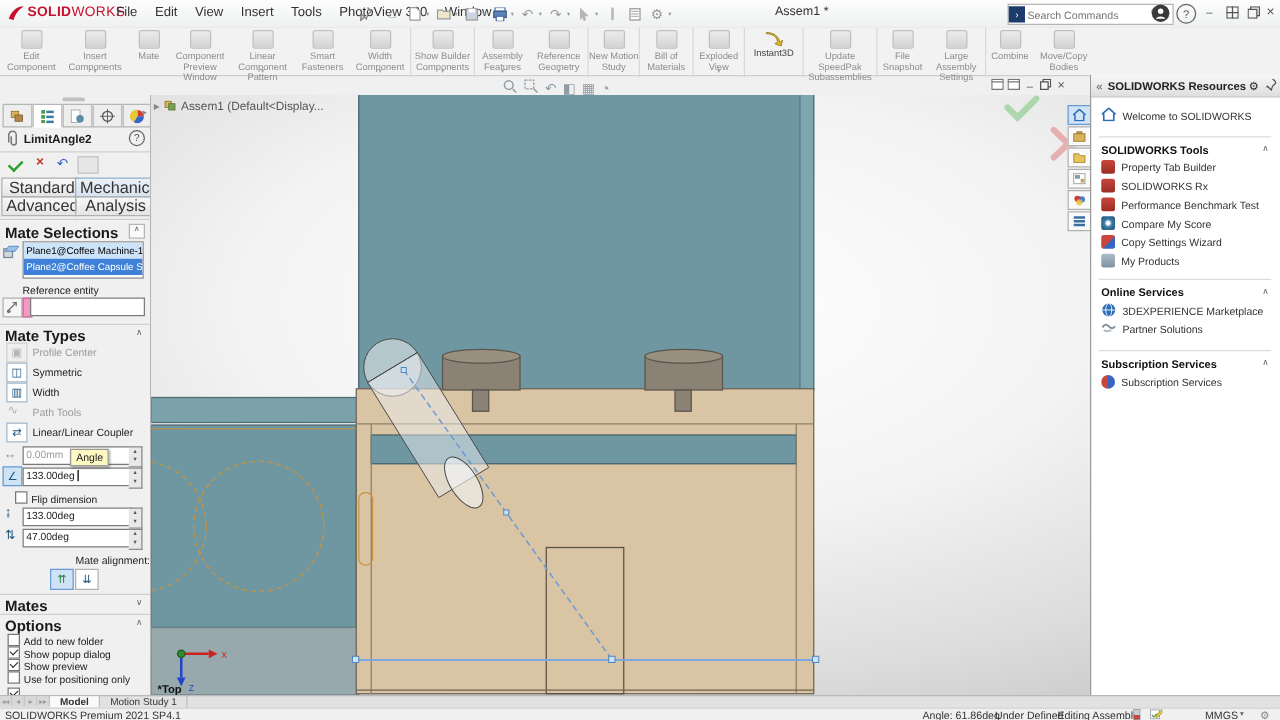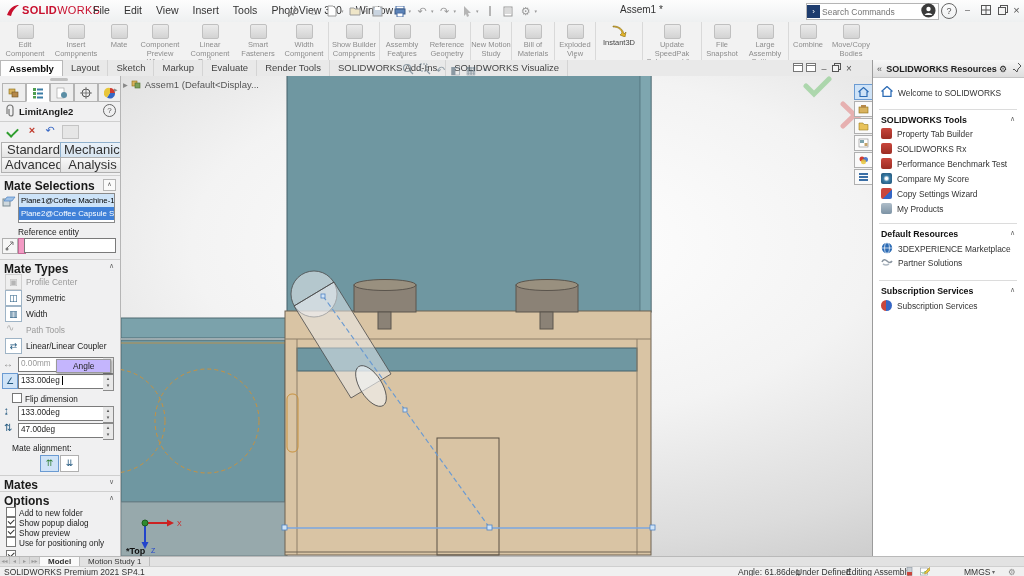--- a/index.html
+++ b/index.html
@@ -40,21 +40,21 @@
   .ptab.active{background:linear-gradient(#eaf1f8,#d6e4f0);border-color:#8fb0cc}
   .lb{position:absolute;background:#fff;border:1px solid #8a8a8a;font-size:7.8px;overflow:hidden;white-space:nowrap}
   .lbr{height:13px;line-height:13px;padding-left:2px}
   .fld{position:absolute;height:13px;border:1px solid #7a7a7a;background:#fff;font-size:8.2px;line-height:12px;padding-left:2px;white-space:nowrap;overflow:hidden}
   .spin{position:absolute;width:10px;height:15px;border:1px solid #8a8a8a;border-left:none;background:#e8e8e8;font-size:5px;line-height:7px;text-align:center;color:#555}
   .mticon{position:absolute;width:15px;height:14px;border:1px solid #9fb4c6;background:#fff;font-size:9px;display:flex;align-items:center;justify-content:center;color:#20567e}
   .mtlbl{position:absolute;font-size:8.4px;color:#222;white-space:nowrap}
   .cb{display:inline-block;width:8px;height:8px;border:1px solid #777;background:#fff;vertical-align:-1px}
   .cb.on::after{content:"";display:block;width:5px;height:2.5px;border-left:1.5px solid #333;border-bottom:1.5px solid #333;transform:rotate(-45deg);margin:1px 0 0 1px}
   .cbl{font-size:8.2px;color:#222;margin-left:3px;white-space:nowrap}
-  .tip{position:absolute;background:#c4b5fd;border:1px solid #9a9a9a;box-shadow:1px 1px 2px rgba(0,0,0,.35);font-size:8.4px;line-height:12px;padding:0 16px;z-index:6}
+  .tip{position:absolute;background:#fef9c3;border:1px solid #9a9a9a;box-shadow:1px 1px 2px rgba(0,0,0,.35);font-size:8.4px;line-height:12px;padding:0 4px;z-index:6}
   
   .gfx{left:121px;top:76px;width:751px;height:480px;
        background:radial-gradient(ellipse 120% 95% at 55% 35%, #ffffff 0%, #f3f3f3 38%, #dcdcdc 66%, #b4b4b4 100%)}
   .crumb{display:flex;align-items:center;gap:3px;font-size:9.5px;color:#555;white-space:nowrap}
   .hud{display:flex;gap:5px;align-items:center;opacity:.55}
   .hud .hic{font-size:11px;color:#40596a}
   
   .tpane{left:872px;top:60px;width:152px;height:496px;background:#fff;border-left:1px solid #9b9b9b}
   .tphead{height:17px;background:linear-gradient(#f7f7f7,#dedede);border-bottom:1px solid #c4c4c4;display:flex;align-items:center;font-size:9px}
   .tpitem{position:absolute;left:8px;display:flex;align-items:center;gap:5px;font-size:8.4px;color:#333;white-space:nowrap}
@@ -200,30 +200,20 @@
     <div class="rbtn sep" style="width:46px;color:#444"><span><svg width="16" height="13" viewBox="0 0 16 13">
             <path d="M2 2 C8 2 12 5 13 10 L15 8 L14 13 L9 11 L11 9 C10 5 7 3 2 3 Z" fill="#e3b327" stroke="#8a6d10" stroke-width="0.6"></path>
           </svg></span><div>Instant3D</div></div>
     <div class="rbtn sep" style="width:58px"><span class="ric"></span><div>Update SpeedPak Subassemblies</div></div>
     <div class="rbtn" style="width:40px"><span class="ric"></span><div>File Snapshot</div></div>
     <div class="rbtn sep" style="width:46px"><span class="ric"></span><div>Large Assembly Settings</div></div>
     <div class="rbtn" style="width:38px"><span class="ric"></span><div>Combine</div></div>
     <div class="rbtn" style="width:48px"><span class="ric"></span><div>Move/Copy Bodies</div></div>
   </div>
 
-  <div class="ab cmdtabs">
-    <div class="ctab active">Assembly</div>
-    <div class="ctab">Layout</div>
-    <div class="ctab">Sketch</div>
-    <div class="ctab">Markup</div>
-    <div class="ctab">Evaluate</div>
-    <div class="ctab">Render Tools</div>
-    <div class="ctab">SOLIDWORKS Add-Ins</div>
-    <div class="ctab">SOLIDWORKS Visualize</div>
-  </div>
 
   <div class="ab" style="left:793px;top:62px;display:flex;gap:3px;align-items:center">
     <span><svg width="10" height="9" viewBox="0 0 10 9">
           <rect x="0.5" y="0.5" width="9" height="8" fill="#fff" stroke="#777"></rect>
           <line x1="0" y1="2.5" x2="10" y2="2.5" stroke="#777"></line>
         </svg></span>
     <span><svg width="10" height="9" viewBox="0 0 10 9">
           <rect x="0.5" y="0.5" width="9" height="8" fill="#fff" stroke="#777"></rect>
           <line x1="0" y1="2.5" x2="10" y2="2.5" stroke="#777"></line>
         </svg></span>
@@ -347,21 +337,21 @@
     <span class="ab" style="left:12px;top:317px"><span class="cb"></span><span class="cbl">Flip dimension</span></span>
 
     <span class="ab" style="left:4px;top:329px;font-size:10px;color:#20567e">↨</span>
     <div class="fld" style="left:18px;top:330px;width:84px">133.00deg</div>
     <span class="spin" style="left:103px;top:330px">▴<br>▾</span>
 
     <span class="ab" style="left:4px;top:346px;font-size:10px;color:#20567e">⇅</span>
     <div class="fld" style="left:18px;top:347px;width:84px">47.00deg</div>
     <span class="spin" style="left:103px;top:347px">▴<br>▾</span>
 
-    <span class="ab" style="left:12px;top:367px;width:120px;text-align:left;font-size:8.4px">Mate alignment:</span>
+    <span class="ab" style="left:0;top:367px;width:120px;text-align:right;font-size:8.4px">Mate alignment:</span>
     <span class="ab" style="left:40px;top:379px;width:17px;height:15px;border:1px solid #6b9bd2;background:#cfe3f7;font-size:9px;color:#2e7d32;text-align:center;line-height:14px">⇈</span>
     <span class="ab" style="left:60px;top:379px;width:17px;height:15px;border:1px solid #b0b0b0;background:#fff;font-size:9px;color:#20567e;text-align:center;line-height:14px">⇊</span>
 
     <div class="ab" style="left:0;top:399px;width:120px;border-top:1px solid #cfcfcf"></div>
     <span class="ab hdr" style="left:4px;top:402px">Mates</span>
     <span class="ab" style="right:6px;top:402px;font-size:7px;color:#666">∨</span>
     <div class="ab" style="left:0;top:415px;width:120px;border-top:1px solid #cfcfcf"></div>
     <span class="ab hdr" style="left:4px;top:418px">Options</span>
     <span class="ab" style="right:6px;top:418px;font-size:7px;color:#666">∧</span>
 
@@ -539,21 +529,21 @@
       </div>
     <div class="tpitem" style="top:128px">
         <span class="ic" style="background:linear-gradient(135deg,#c9463c 55%,#3566c4 55%)"></span>
         <span>Copy Settings Wizard</span>
       </div>
     <div class="tpitem" style="top:143px">
         <span class="ic" style="background:linear-gradient(#aebdc9,#7d93a5)"></span>
         <span>My Products</span>
       </div>
     <div class="tpdiv" style="top:163px"></div>
-    <span class="tphdr" style="top:169px">Default Resources</span>
+    <span class="tphdr" style="top:169px">Online Services</span>
     <span class="tpchev" style="top:169px">∧</span>
     <div class="tpitem" style="top:182px">
         <span><svg width="12" height="12" viewBox="0 0 12 12">
             <circle cx="6" cy="6" r="5.2" fill="#2d6cb5"></circle>
             <ellipse cx="6" cy="6" rx="2.4" ry="5.2" fill="none" stroke="#fff" stroke-width="0.7"></ellipse>
             <line x1="0.8" y1="6" x2="11.2" y2="6" stroke="#fff" stroke-width="0.7"></line>
           </svg></span>
         <span>3DEXPERIENCE Marketplace</span>
       </div>
     <div class="tpitem" style="top:197px">

